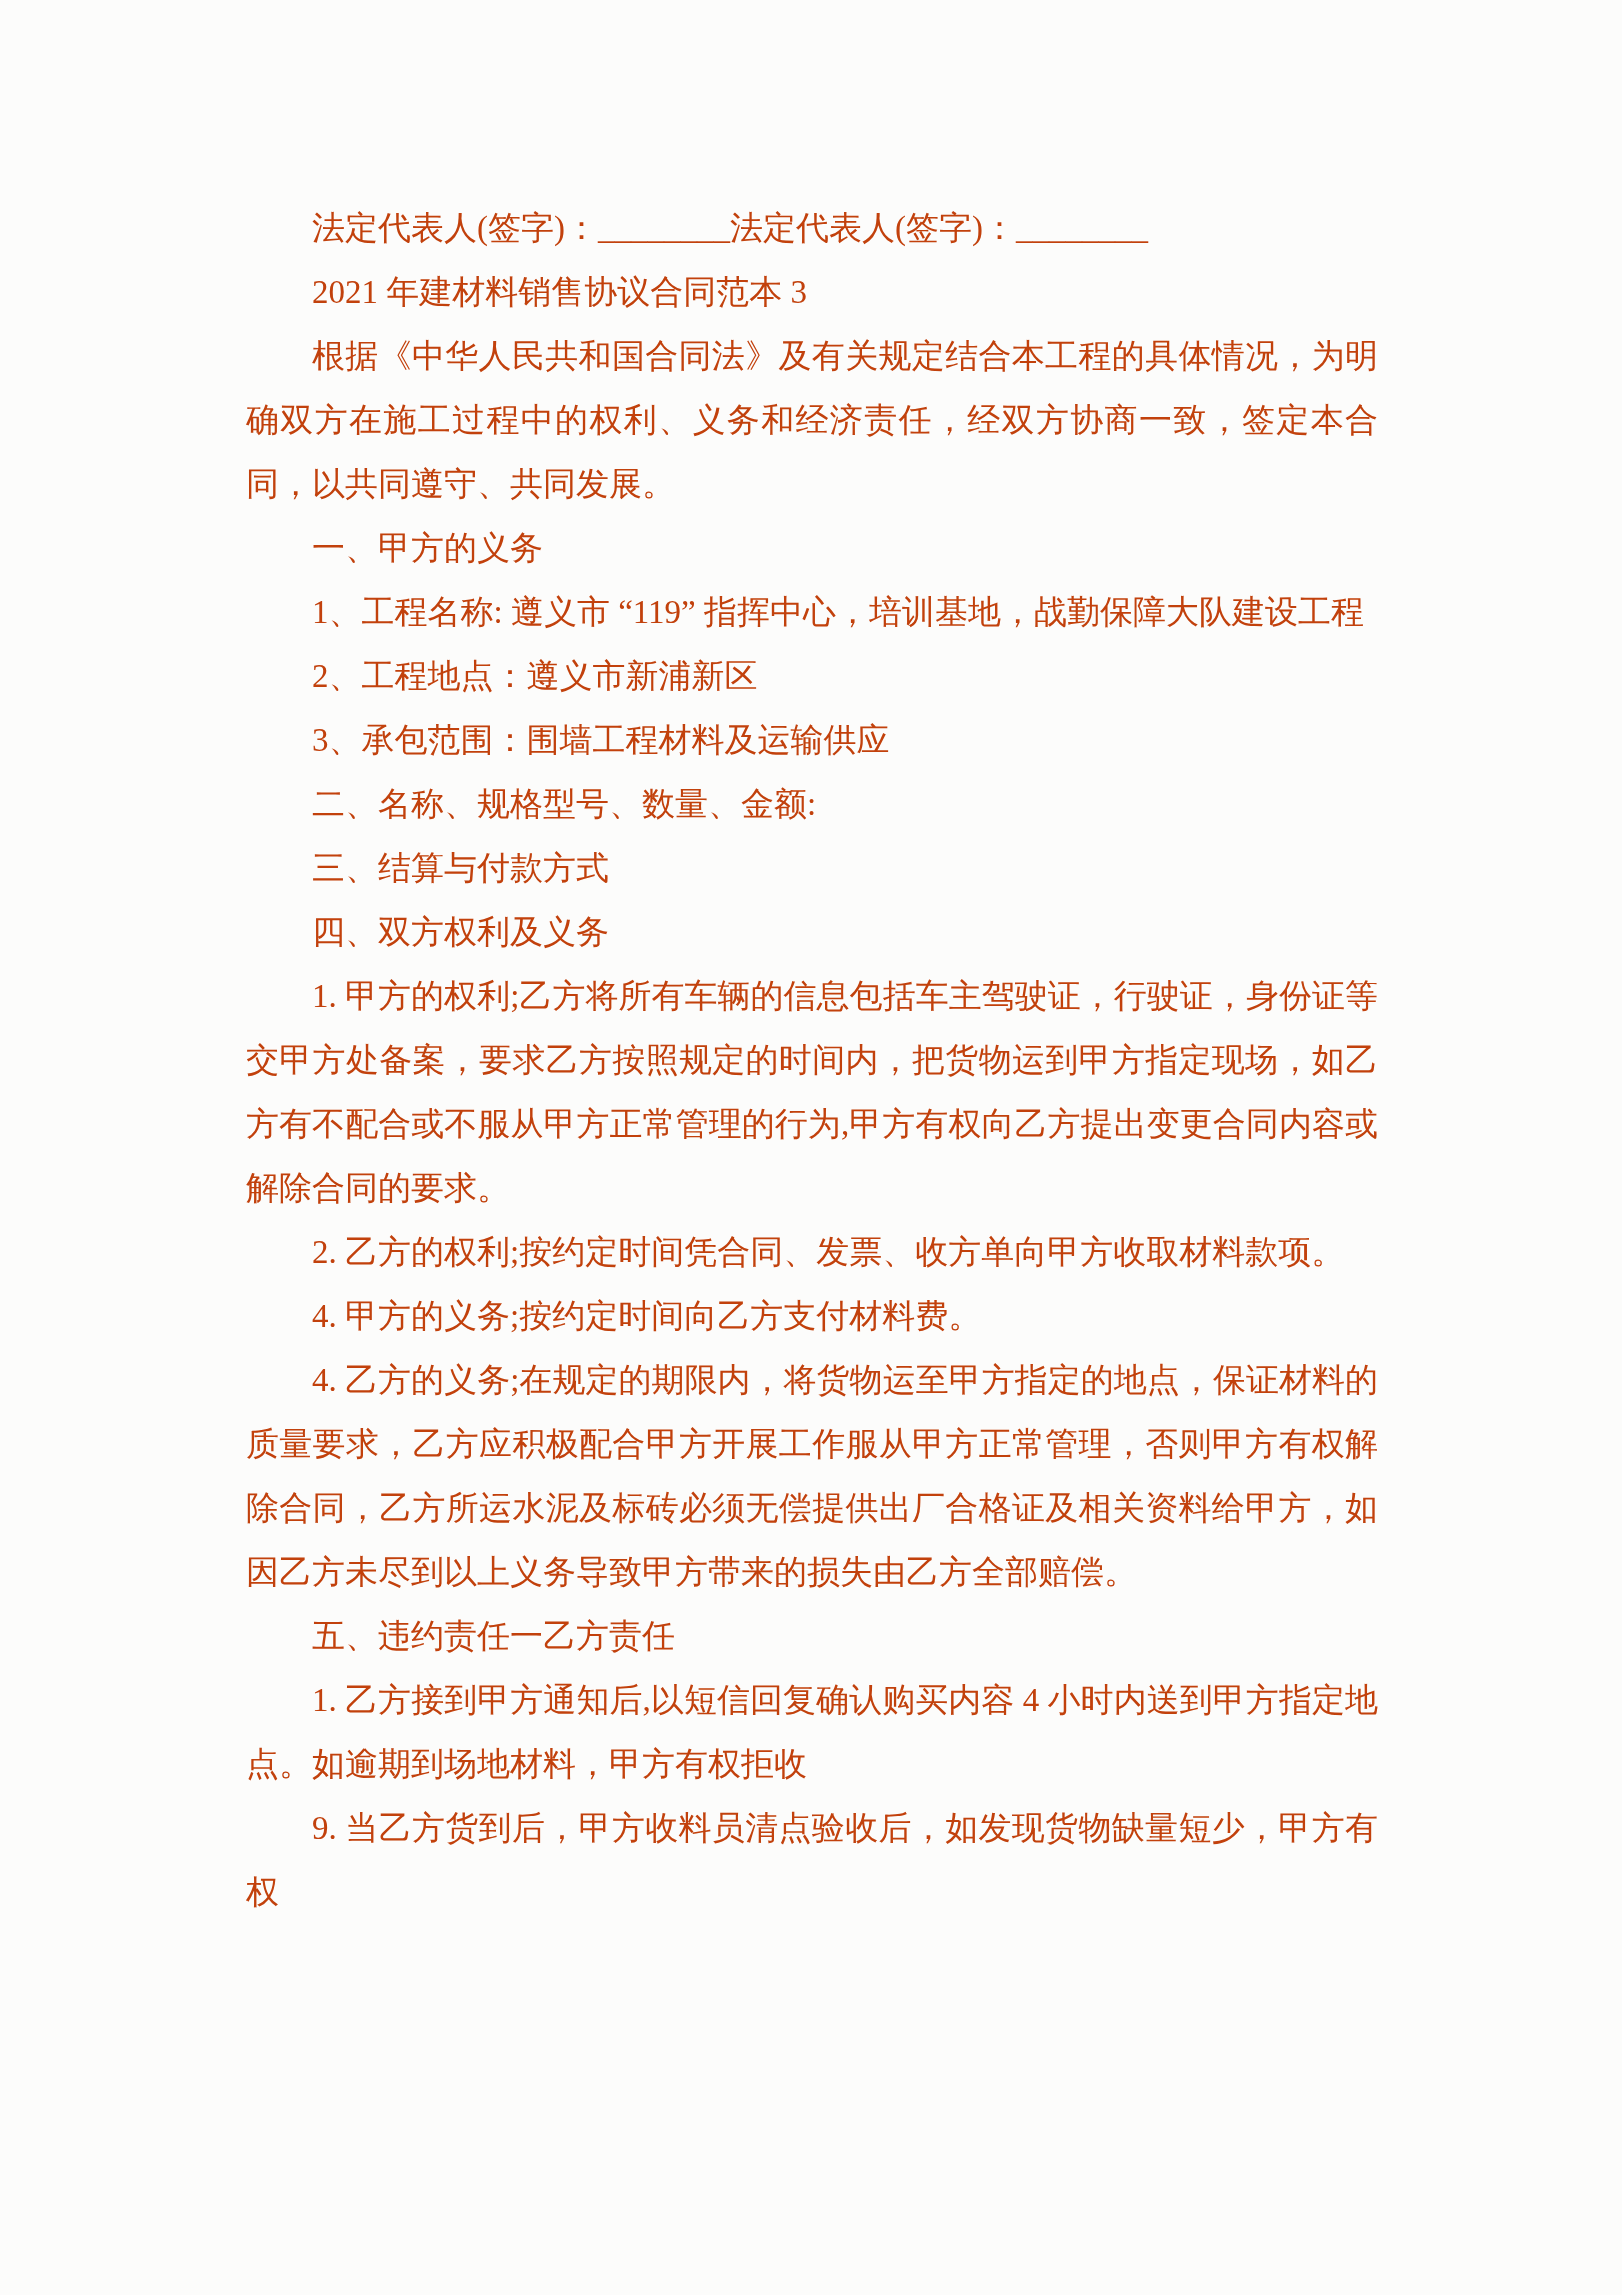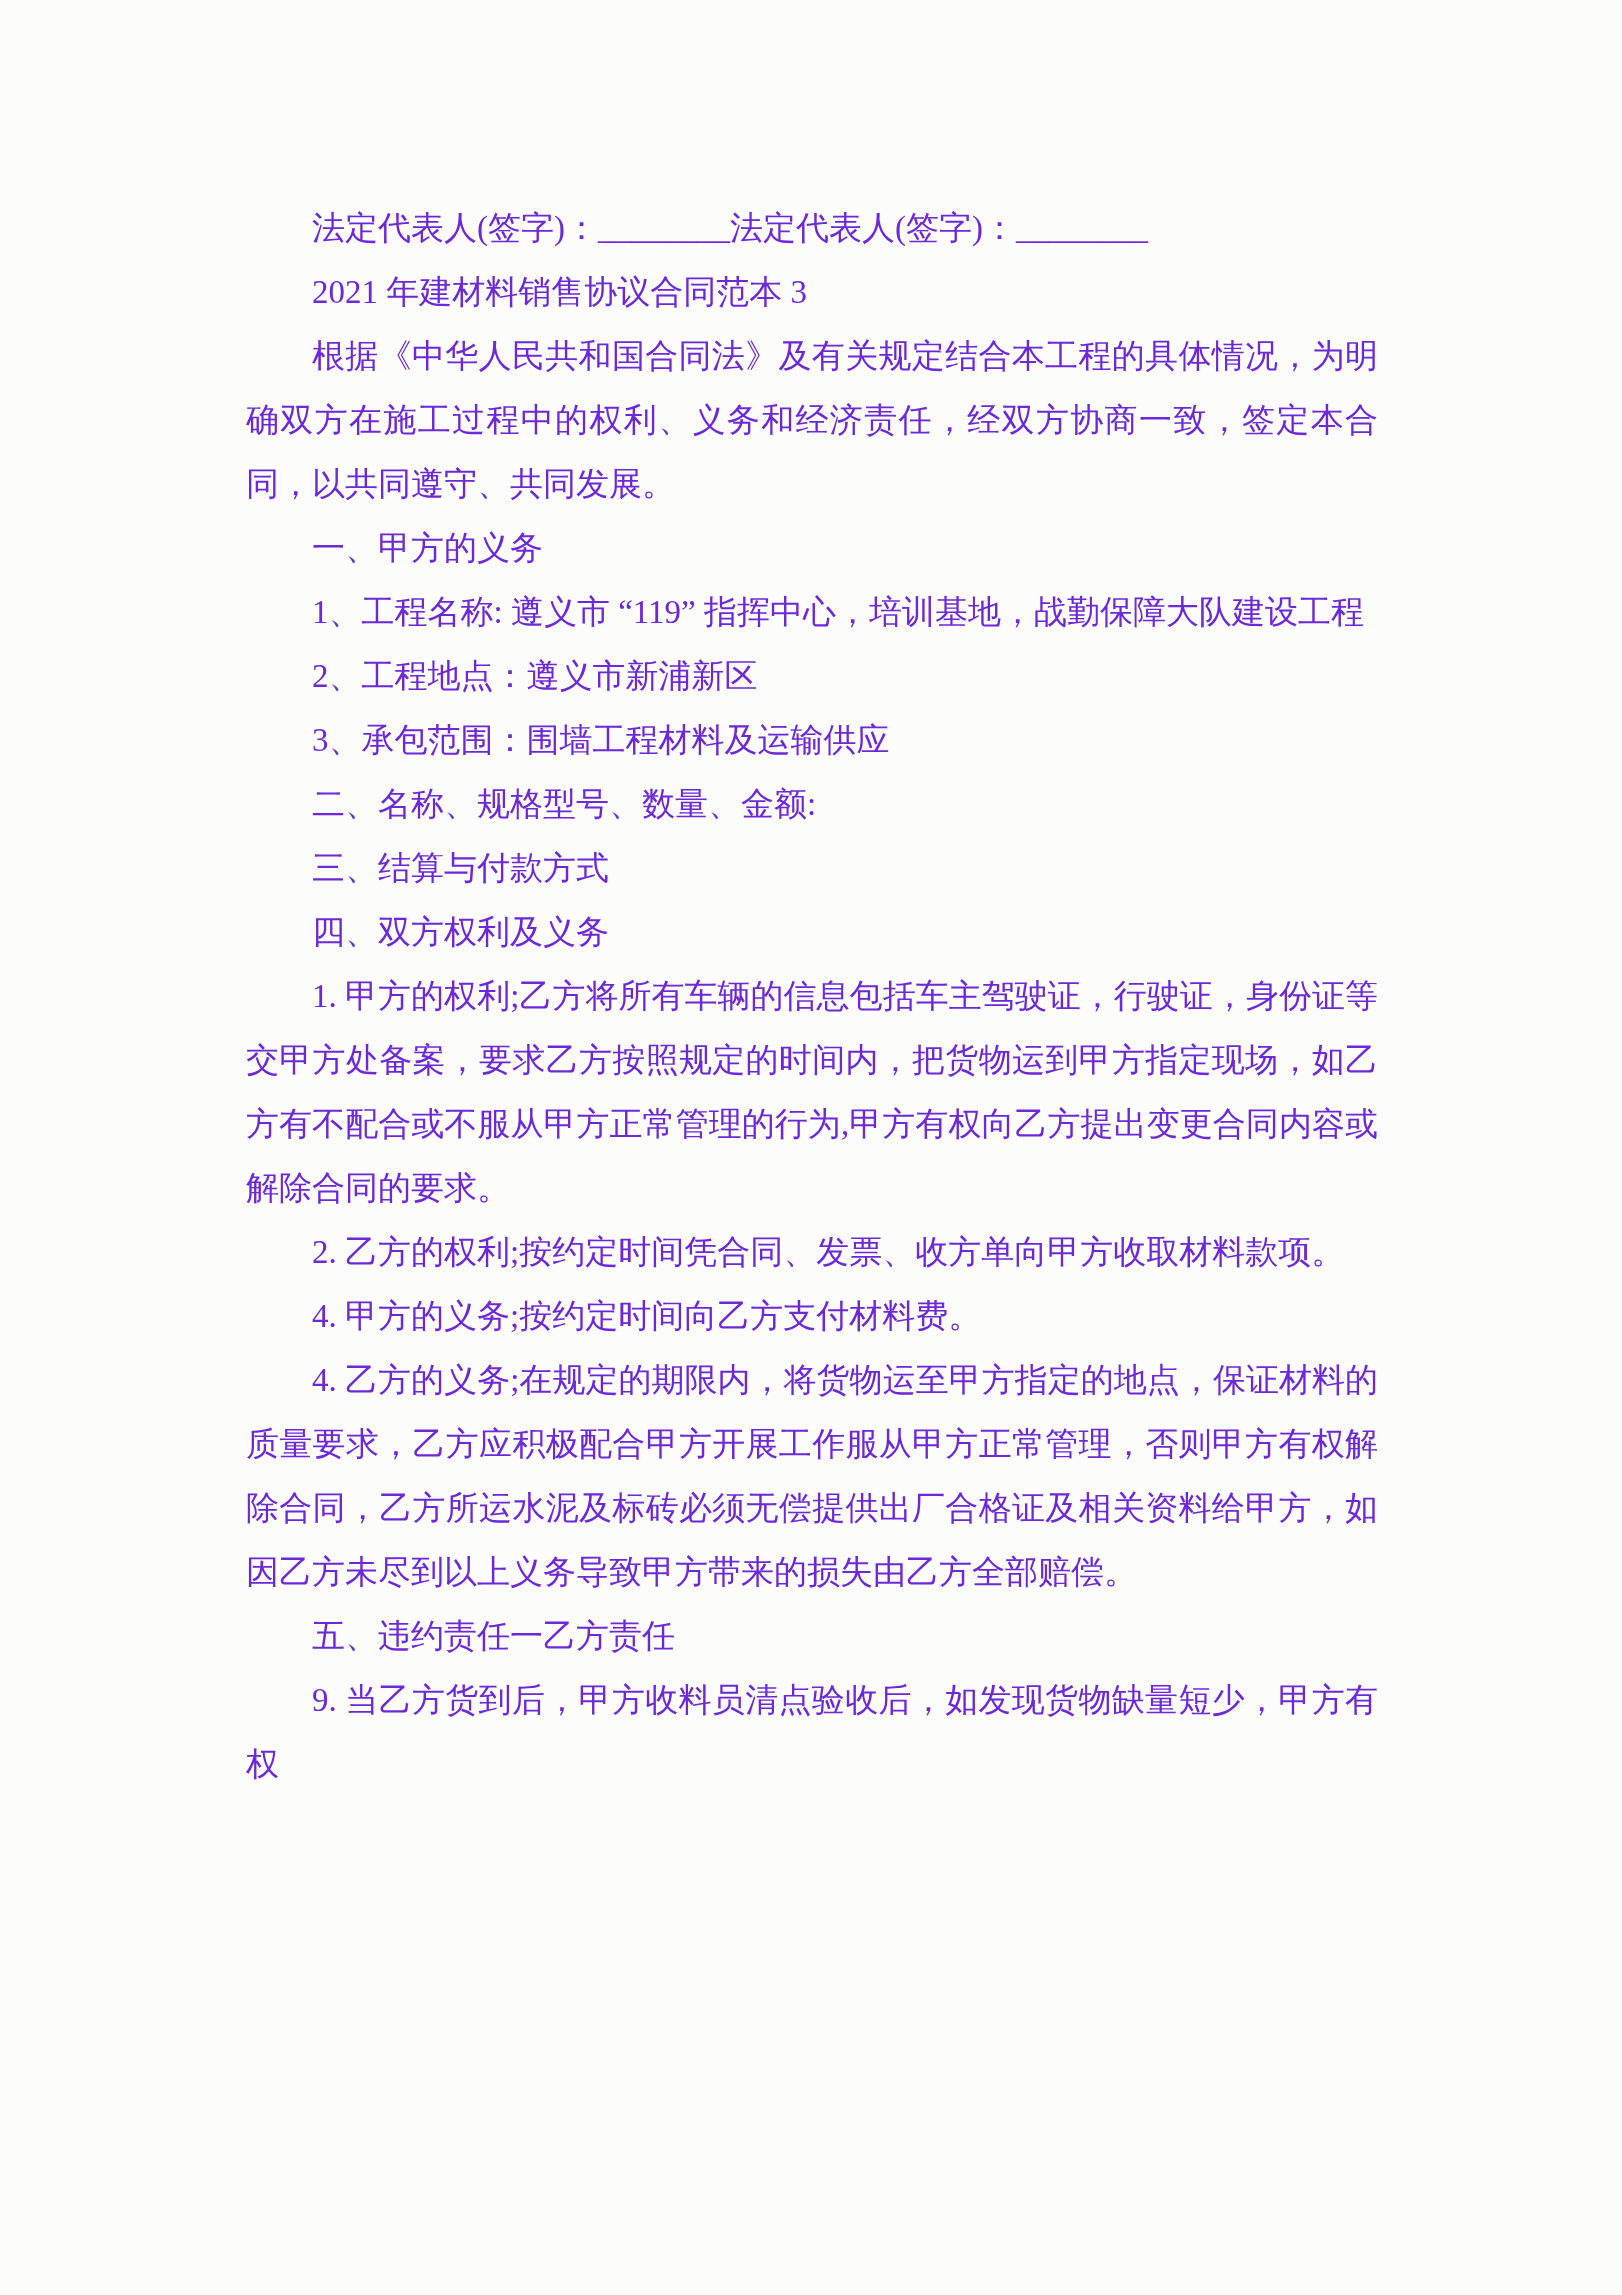--- a/index.html
+++ b/index.html
@@ -28,32 +28,33 @@
     padding: 0;
     text-indent: 2em;
     word-break: break-all;
     overflow-wrap: anywhere;
   }
 </style>
 </head>
 <body>
 
 <div class="page" style="background: rgb(252, 252, 251);">
-  <div class="doc-body" style="color: #6d28d9;">
+  <div class="doc-body" style="color: #c2410c;">
       <p>法定代表人(签字)：________法定代表人(签字)：________</p>
       <p>2021 年建材料销售协议合同范本 3</p>
       <p>根据《中华人民共和国合同法》及有关规定结合本工程的具体情况，为明确双方在施工过程中的权利、义务和经济责任，经双方协商一致，签定本合同，以共同遵守、共同发展。</p>
       <p>一、甲方的义务</p>
       <p>1、工程名称: 遵义市 “119” 指挥中心，培训基地，战勤保障大队建设工程</p>
       <p>2、工程地点：遵义市新浦新区</p>
       <p>3、承包范围：围墙工程材料及运输供应</p>
       <p>二、名称、规格型号、数量、金额:</p>
       <p>三、结算与付款方式</p>
       <p>四、双方权利及义务</p>
       <p>1. 甲方的权利;乙方将所有车辆的信息包括车主驾驶证，行驶证，身份证等交甲方处备案，要求乙方按照规定的时间内，把货物运到甲方指定现场，如乙方有不配合或不服从甲方正常管理的行为,甲方有权向乙方提出变更合同内容或解除合同的要求。</p>
       <p>2. 乙方的权利;按约定时间凭合同、发票、收方单向甲方收取材料款项。</p>
       <p>4. 甲方的义务;按约定时间向乙方支付材料费。</p>
       <p>4. 乙方的义务;在规定的期限内，将货物运至甲方指定的地点，保证材料的质量要求，乙方应积极配合甲方开展工作服从甲方正常管理，否则甲方有权解除合同，乙方所运水泥及标砖必须无偿提供出厂合格证及相关资料给甲方，如因乙方未尽到以上义务导致甲方带来的损失由乙方全部赔偿。</p>
       <p>五、违约责任一乙方责任</p>
+      <p>1. 乙方接到甲方通知后,以短信回复确认购买内容 4 小时内送到甲方指定地点。如逾期到场地材料，甲方有权拒收</p>
       <p>9. 当乙方货到后，甲方收料员清点验收后，如发现货物缺量短少，甲方有权</p>
     </div>
 </div>
 
 
 </body></html>

